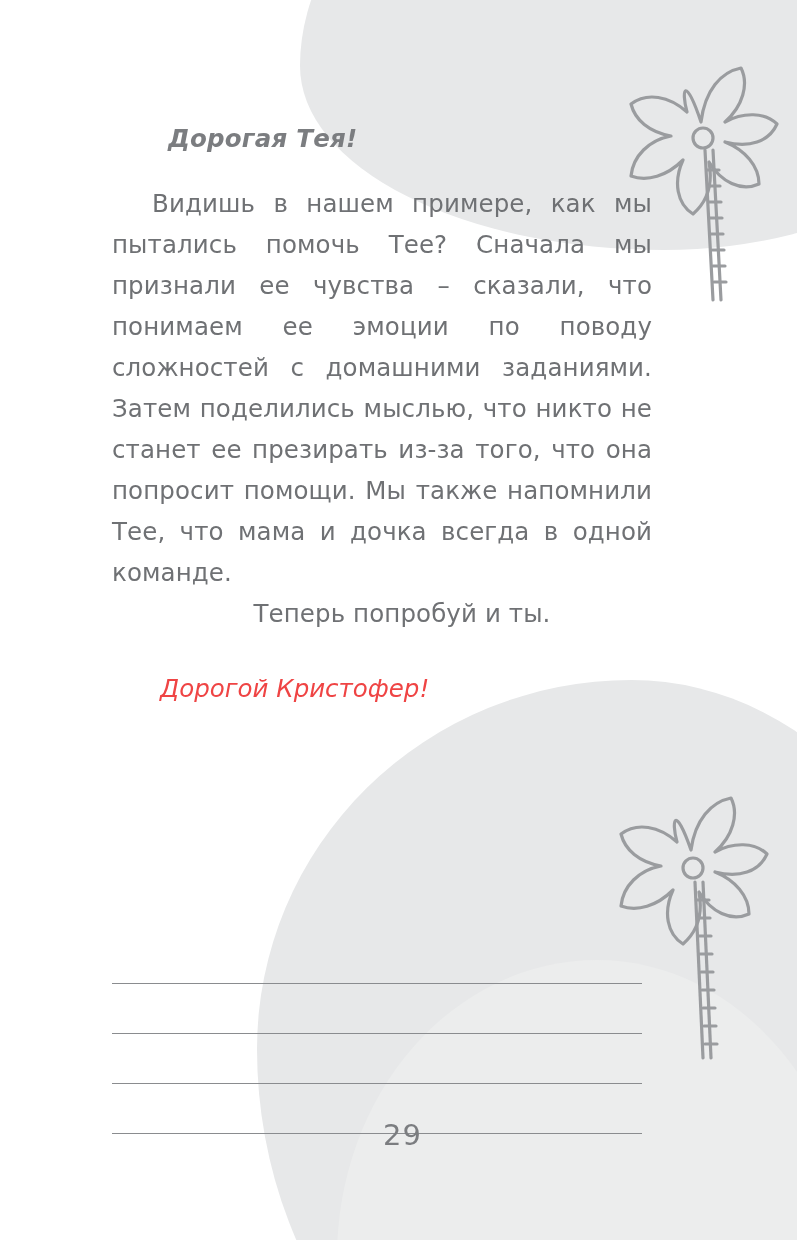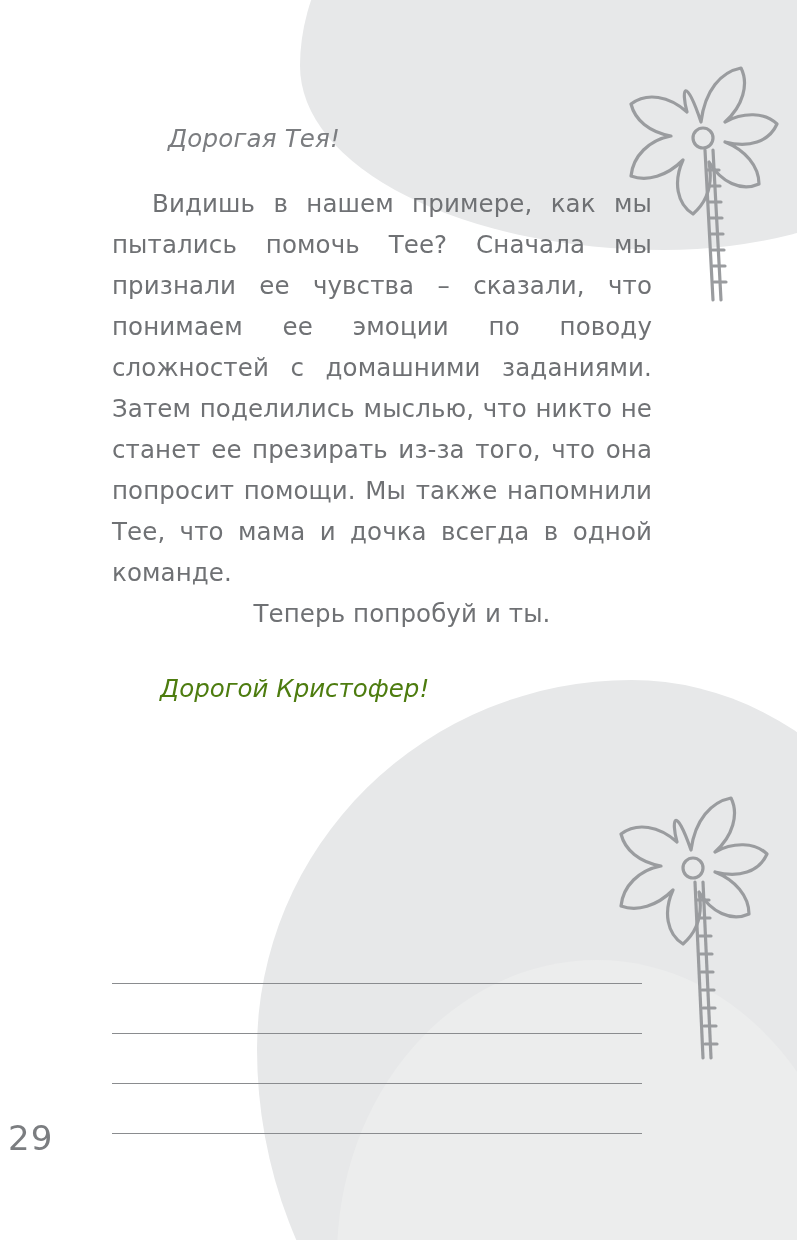--- a/index.html
+++ b/index.html
@@ -85,20 +85,21 @@
     color: #7b7d80;
     letter-spacing: 0.2px;
   }
   .letter-block p {
     margin: 0;
     text-align: justify;
   }
   .letter-block p.greeting {
     text-indent: 56px;
     text-align: left;
+    font-weight: bold;
   }
   .letter-block p.body {
     text-indent: 40px;
   }
 
   .narration {
     margin-top: 24px;
     font-family: "DejaVu Sans", sans-serif;
     font-size: 24.5px;
     line-height: 41px;
@@ -112,21 +113,21 @@
   }
   .narration p.no-justify {
     text-align: center;
   }
 
   .second-greeting {
     margin-top: 34px;
     font-style: italic;
     font-size: 24.5px;
     line-height: 41px;
-    color: #4d7c0f;
+    color: #ef4444;
     text-indent: 48px;
   }
 
   
   .write-lines {
     position: absolute;
     left: 112px;
     top: 934px;
     width: 530px;
   }
@@ -134,22 +135,23 @@
     height: 49px;
     border-bottom: 1.6px solid #8a8c8f;
   }
 
   
   .page-number {
     position: absolute;
     left: 8px;
     right: 0;
     top: 1118px;
-    font-family: "DejaVu Sans", sans-serif;
-    font-size: 34px;
+    text-align: center;
+    font-family: "DejaVu Sans", sans-serif;
+    font-size: 29px;
     color: #7b7d80;
     letter-spacing: 1px;
   }
 </style>
 </head>
 <body>
 
 <div class="page">
 
   <div class="blob blob-top"></div>

